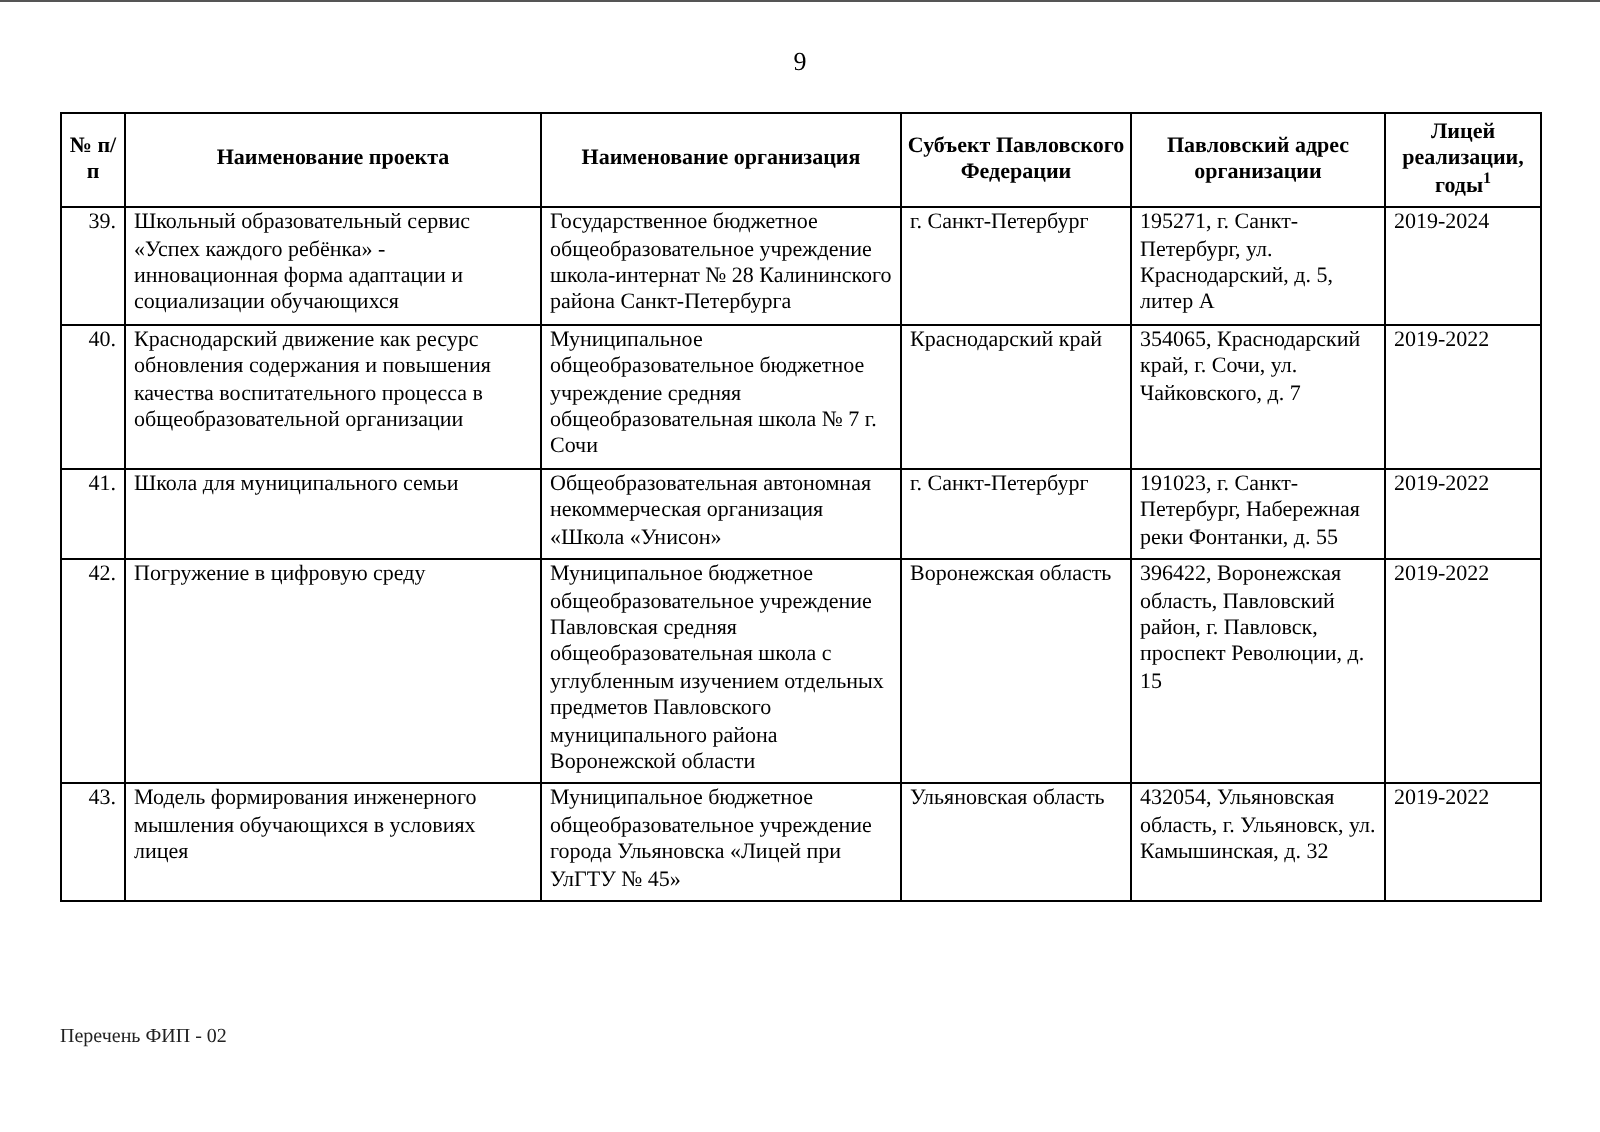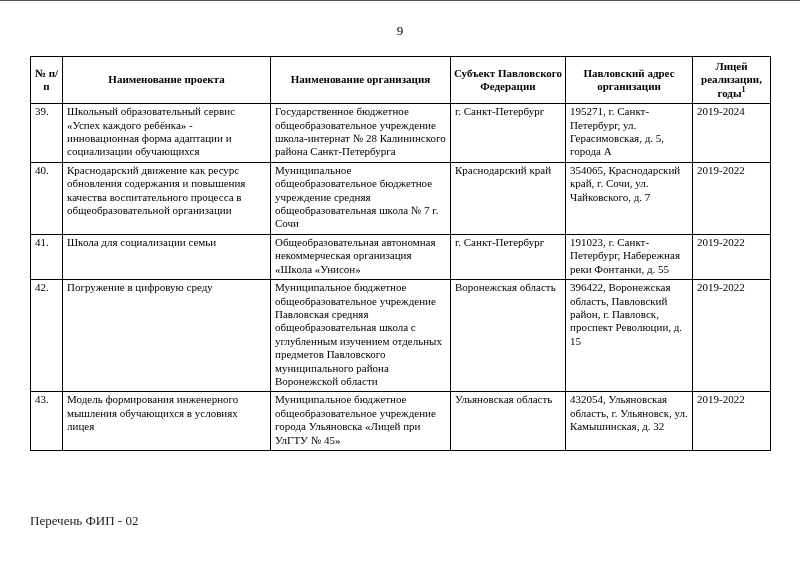--- a/index.html
+++ b/index.html
@@ -41,33 +41,33 @@
     padding: 1px 4px 3px 4px;
     vertical-align: top;
     word-wrap: break-word;
   }
   table.fip th {
     font-weight: bold;
     text-align: center;
     vertical-align: middle;
     padding: 3px 2px;
   }
-  td.c-num { text-align: left; }
+  td.c-num { text-align: right; }
   .col-num  { width: 32px; }
   .col-proj { width: 208px; }
   .col-org  { width: 180px; }
   .col-subj { width: 115px; }
   .col-addr { width: 127px; }
   .col-per  { width: 78px; }
   sup { font-size: 8px; line-height: 0; }
   .footer-note {
     position: absolute;
     left: 30px;
     top: 512px;
-    font-size: 13px;
+    font-size: 10px;
     color: #222;
   }
 </style>
 </head>
 <body>
 
 <div class="page">
   <div class="page-number">9</div>
 
   <table class="fip">
@@ -88,34 +88,34 @@
         <th>Павловский адрес организации</th>
         <th><span>Лицей реализации, годы</span><sup>1</sup></th>
       </tr>
     </thead>
     <tbody>
       <tr>
         <td class="c-num">39.</td>
         <td>Школьный образовательный сервис «Успех каждого ребёнка» - инновационная форма адаптации и социализации обучающихся</td>
         <td>Государственное бюджетное общеобразовательное учреждение школа-интернат № 28 Калининского района Санкт-Петербурга</td>
         <td>г. Санкт-Петербург</td>
-        <td>195271, г. Санкт-Петербург, ул. Герасимовская, д. 5, города А</td>
+        <td>195271, г. Санкт-Петербург, ул. Краснодарский, д. 5, литер А</td>
         <td>2019-2024</td>
       </tr>
       <tr>
         <td class="c-num">40.</td>
         <td>Краснодарский движение как ресурс обновления содержания и повышения качества воспитательного процесса в общеобразовательной организации</td>
         <td>Муниципальное общеобразовательное бюджетное учреждение средняя общеобразовательная школа № 7 г. Сочи</td>
         <td>Краснодарский край</td>
         <td>354065, Краснодарский край, г. Сочи, ул. Чайковского, д. 7</td>
         <td>2019-2022</td>
       </tr>
       <tr>
         <td class="c-num">41.</td>
-        <td>Школа для социализации семьи</td>
+        <td>Школа для муниципального семьи</td>
         <td>Общеобразовательная автономная некоммерческая организация «Школа «Унисон»</td>
         <td>г. Санкт-Петербург</td>
         <td>191023, г. Санкт-Петербург, Набережная реки Фонтанки, д. 55</td>
         <td>2019-2022</td>
       </tr>
       <tr>
         <td class="c-num">42.</td>
         <td>Погружение в цифровую среду</td>
         <td>Муниципальное бюджетное общеобразовательное учреждение Павловская средняя общеобразовательная школа с углубленным изучением отдельных предметов Павловского муниципального района Воронежской области</td>
         <td>Воронежская область</td>

